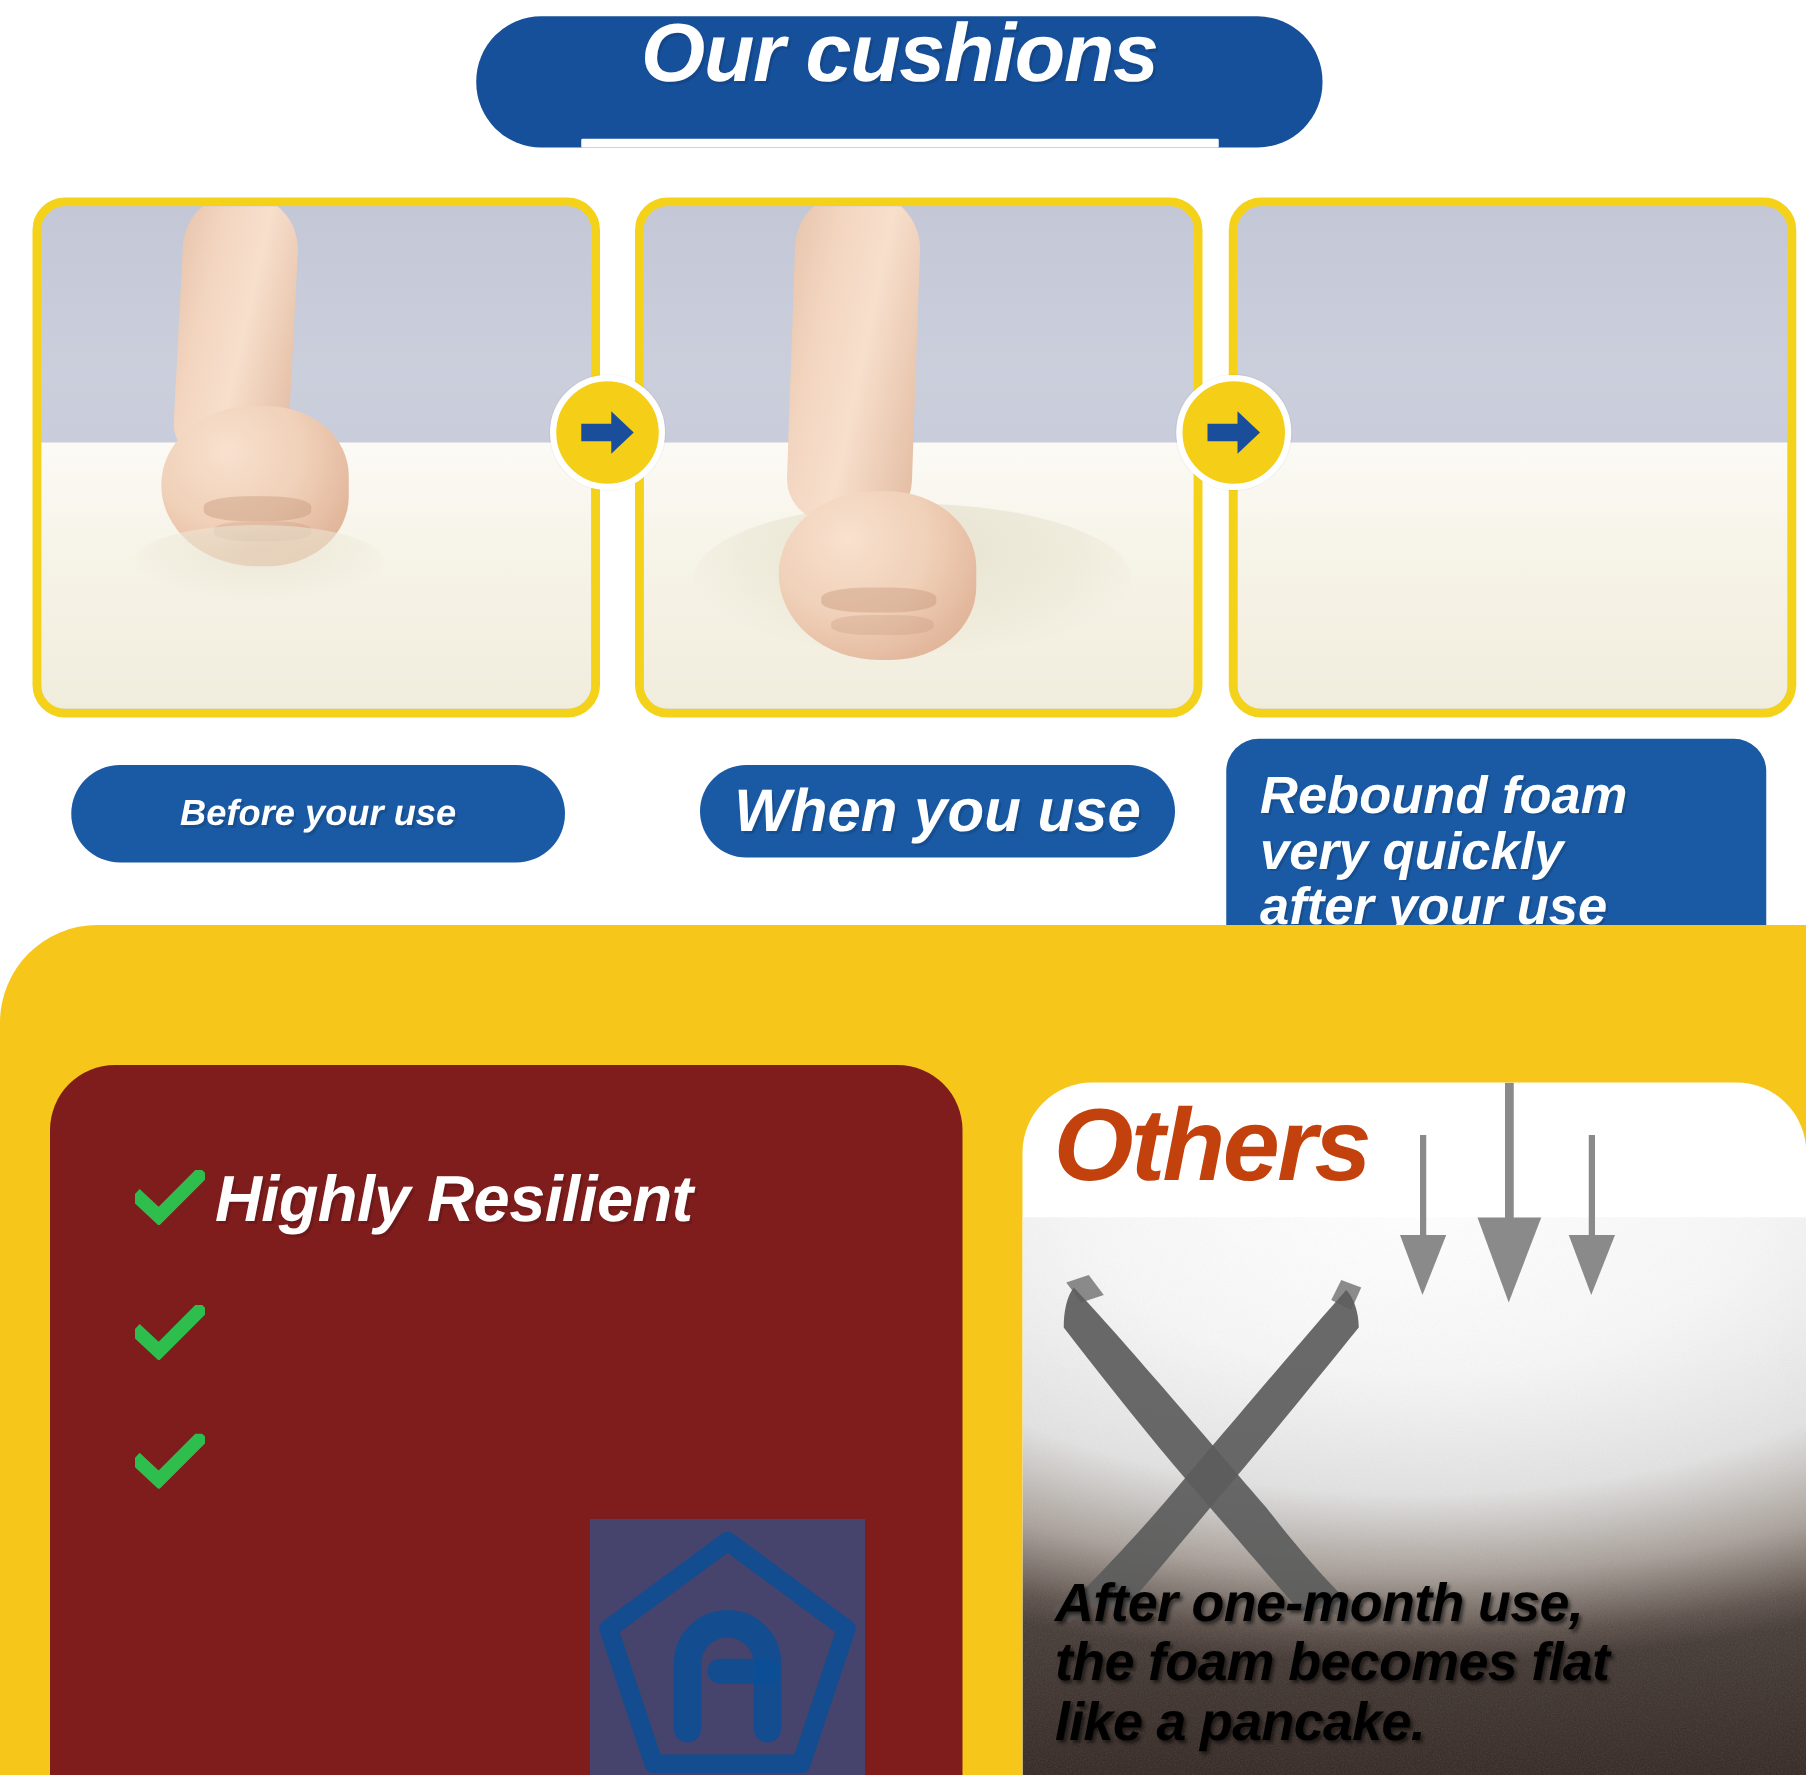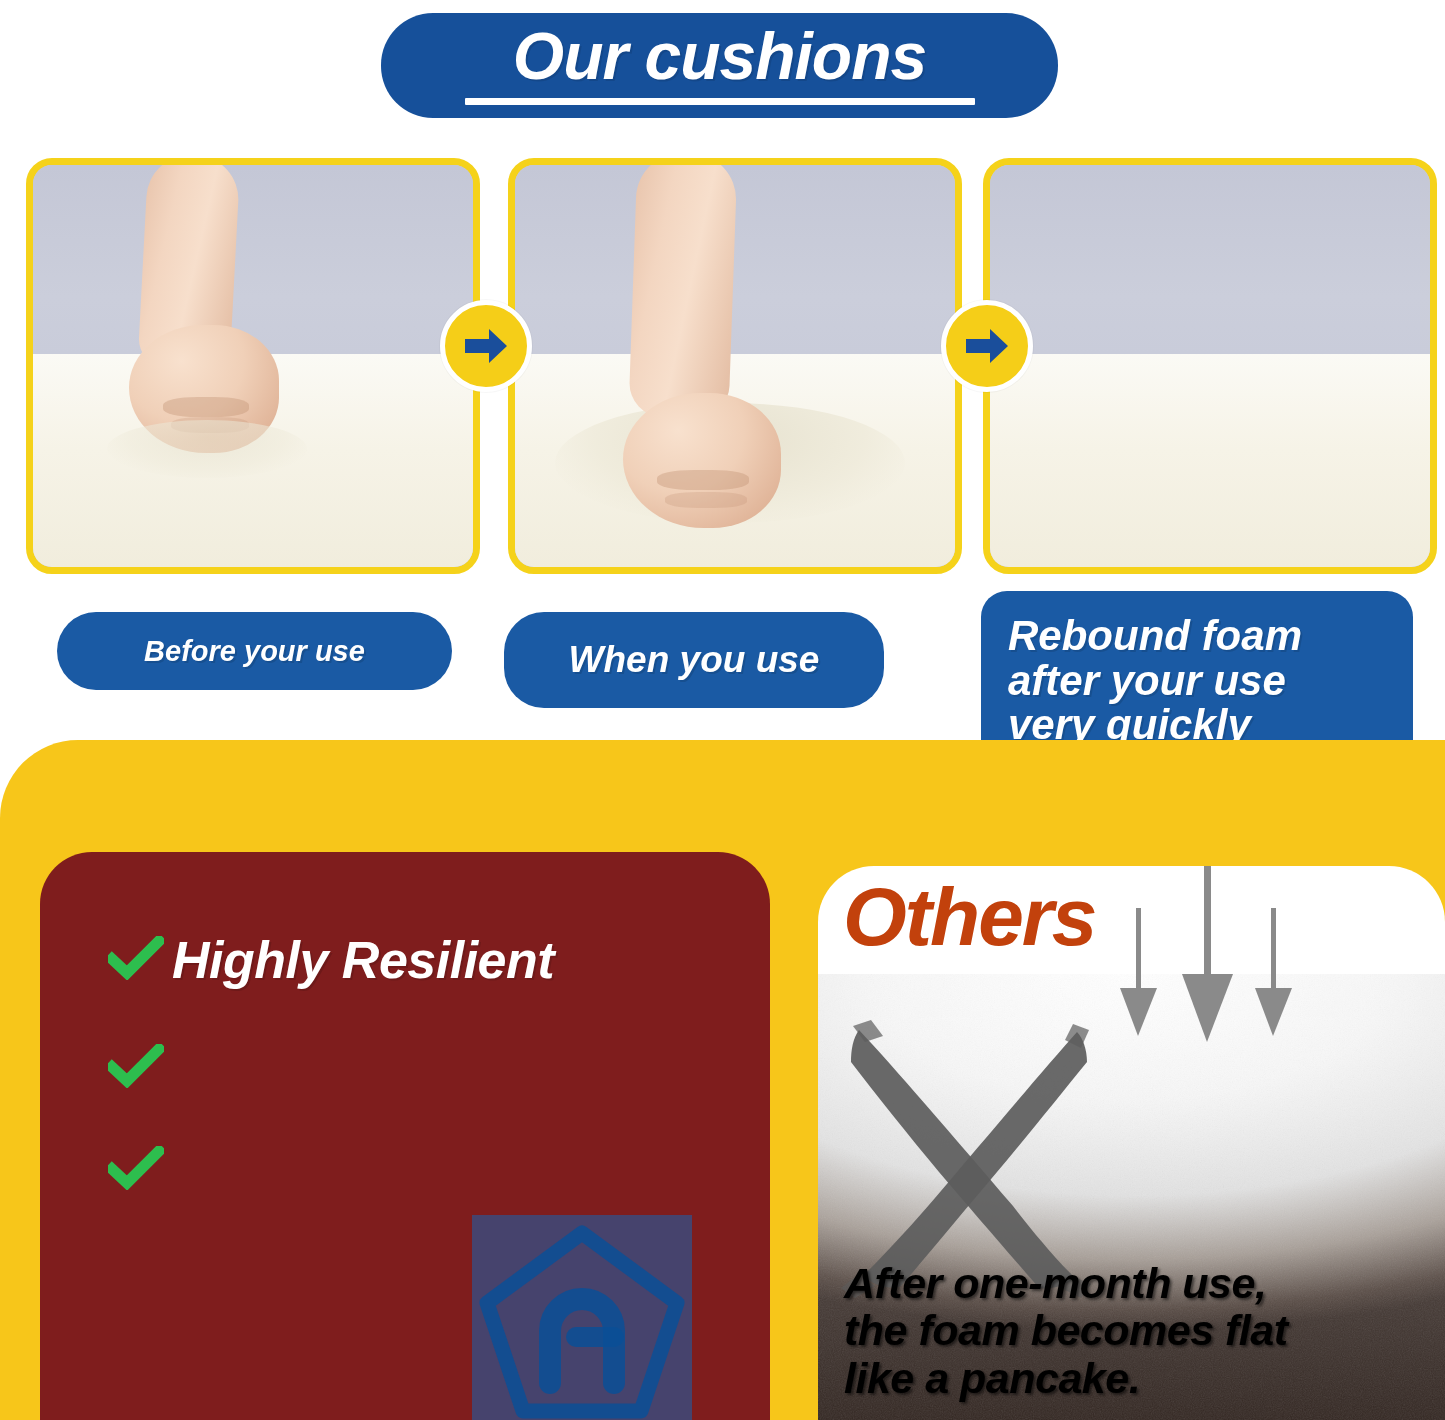--- a/index.html
+++ b/index.html
@@ -9,21 +9,21 @@
     font-family:"Liberation Sans", sans-serif;
     overflow:hidden;
     position:relative;
   }
   .stage{position:relative;width:1445px;height:1420px;overflow:hidden;background:#fff;}
 
   
   .title-pill{
     position:absolute;left:381px;top:13px;width:677px;height:105px;
     background:#16509A;border-radius:52px;
-    display:flex;flex-direction:column;align-items:center;justify-content:center;
+    display:flex;flex-direction:column;align-items:center;justify-content:space-between;
   }
   .title-text{
     color:#ffffff;font-size:66px;font-weight:bold;font-style:italic;
     letter-spacing:-1px;line-height:1;margin-top:-4px;
     text-shadow:2px 2px 0 rgba(0,0,0,0.10);
     white-space:nowrap;
   }
   .title-rule{
     width:510px;height:7px;background:#ffffff;margin-top:9px;border-radius:1px;
   }
@@ -65,21 +65,21 @@
   .arrow-badge svg{display:block;}
 
   
   .cap{
     position:absolute;background:#1A5AA4;border-radius:40px;
     display:flex;align-items:center;justify-content:center;
     color:#ffffff;font-weight:bold;font-style:italic;
     text-shadow:2px 2px 0 rgba(0,0,0,0.12);
   }
   .cap.c1{left:57px;top:612px;width:395px;height:78px;font-size:29px;}
-  .cap.c2{left:504px;top:612px;width:380px;height:96px;font-size:37px;}
+  .cap.c2{left:560px;top:612px;width:380px;height:74px;font-size:48px;}
   .cap.c3{left:981px;top:591px;width:432px;height:180px;font-size:42px;
           flex-direction:column;align-items:flex-start;justify-content:center;
           padding-left:27px;box-sizing:border-box;line-height:1.07;border-radius:26px;}
   .cap.c3 span{display:block;}
 
   
   .yellow{
     position:absolute;left:0;top:740px;width:1445px;height:680px;
     background:#F7C61A;border-top-left-radius:78px;
   }
@@ -188,22 +188,22 @@
   </div>
 
   <div class="cap c1">
     <span>Before your use</span>
   </div>
   <div class="cap c2">
     <span>When you use</span>
   </div>
   <div class="cap c3">
     <span>Rebound foam</span>
+    <span>very  quickly</span>
     <span>after your use</span>
-    <span>very  quickly</span>
   </div>
 
   <div class="yellow"></div>
 
   <div class="features">
     <div class="feat-list">
 
       <div class="feat-row">
         <span class="check">
           <svg width="56" height="44" viewBox="0 0 56 44" aria-hidden="true">

